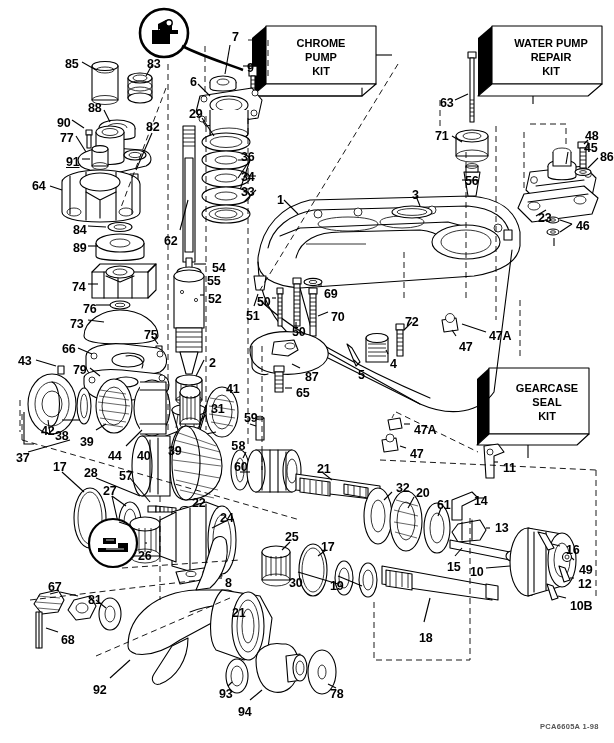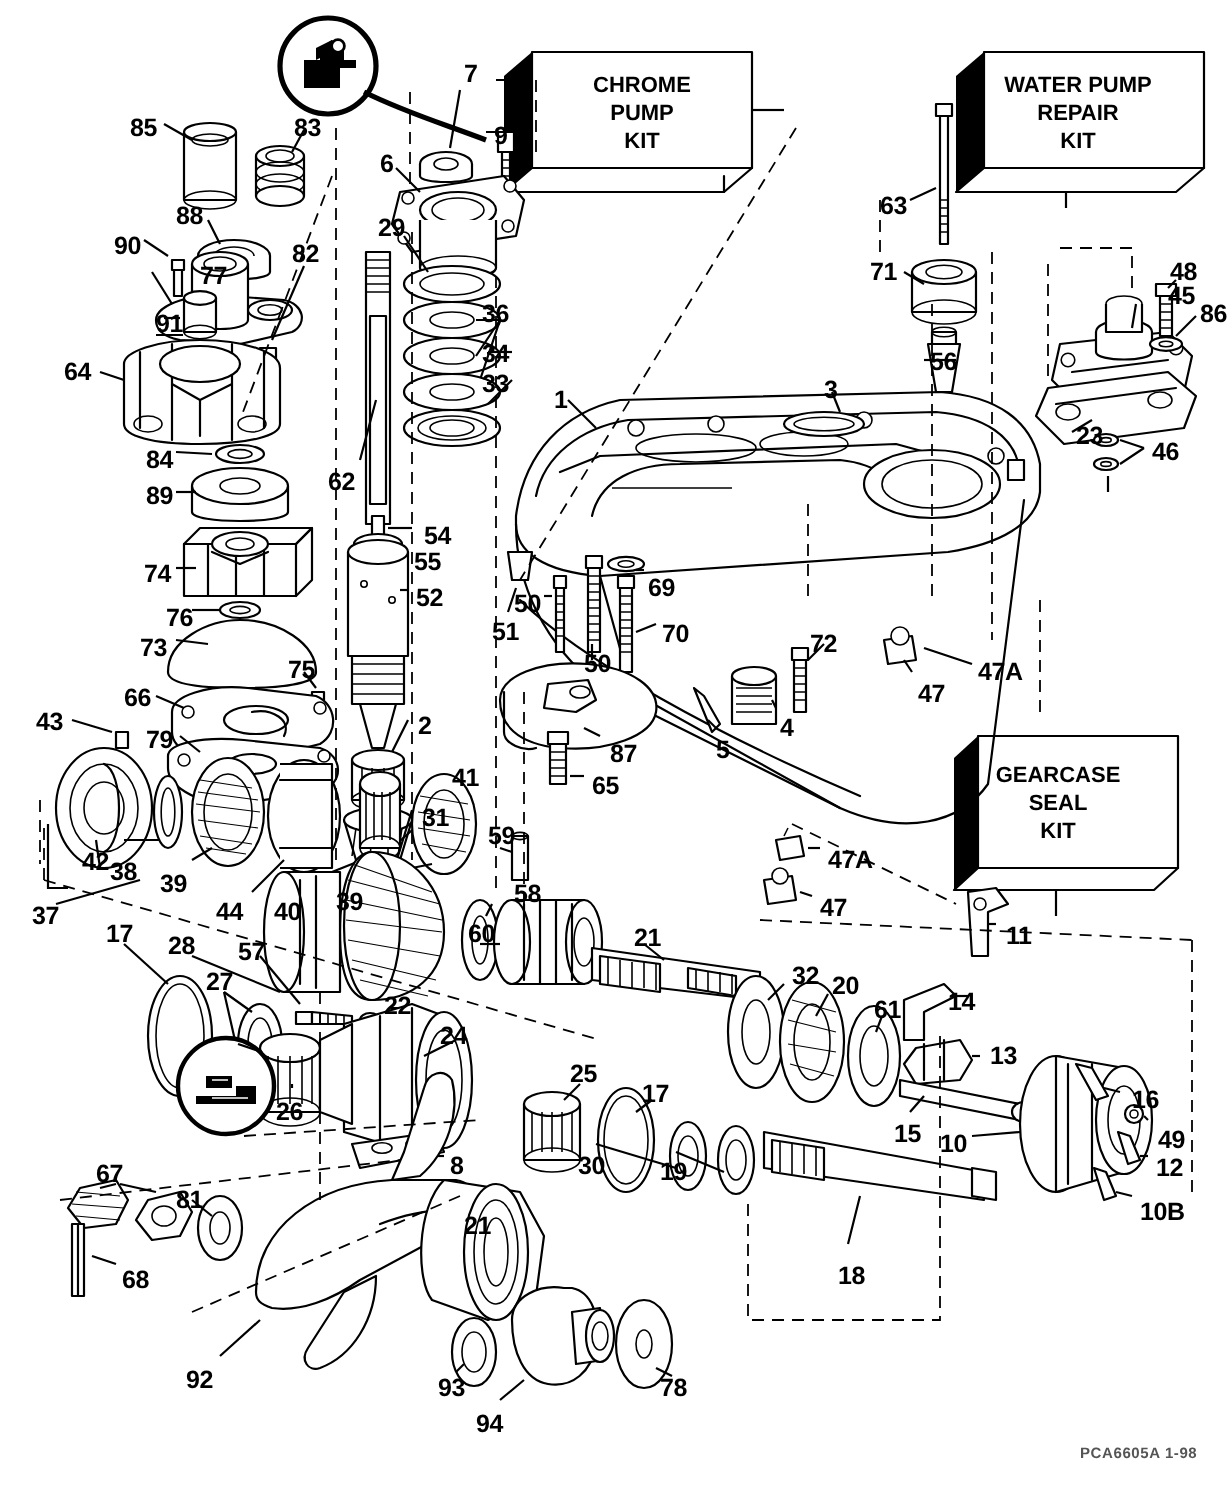--- a/index.html
+++ b/index.html
@@ -774,40 +774,40 @@
       <path class="dash" d="M96 656 L230 598"></path>
       <path class="dash" d="M520 300 L520 360"></path>
       <path class="dash" d="M440 100 L440 126"></path>
       <path class="dash" d="M530 124 L566 124 L566 146"></path>
     </g>
   </svg>
 
   <div class="kitbox" style="left:266px;top:36px;width:110px;">CHROME
 PUMP
 KIT</div>
-  <div class="kitbox" style="left:484px;top:36px;width:110px;">WATER PUMP
+  <div class="kitbox" style="left:496px;top:36px;width:110px;">WATER PUMP
 REPAIR
 KIT</div>
-  <div class="kitbox" style="left:475px;top:381px;width:108px;">GEARCASE
+  <div class="kitbox" style="left:493px;top:381px;width:108px;">GEARCASE
 SEAL
 KIT</div>
 
   <div id="callout-layer">
       <div class="callout" style="left: 65px; top: 58px;">85</div>
       <div class="callout" style="left: 147px; top: 58px;">83</div>
       <div class="callout" style="left: 232px; top: 31px;">7</div>
       <div class="callout" style="left: 247px; top: 62px;">9</div>
       <div class="callout" style="left: 190px; top: 76px;">6</div>
       <div class="callout" style="left: 88px; top: 102px;">88</div>
       <div class="callout" style="left: 189px; top: 108px;">29</div>
       <div class="callout" style="left: 57px; top: 117px;">90</div>
       <div class="callout" style="left: 146px; top: 121px;">82</div>
-      <div class="callout" style="left: 60px; top: 132px; margin-left: 40px;">77</div>
+      <div class="callout" style="left: 60px; top: 132px;">77</div>
       <div class="callout" style="left: 241px; top: 151px;">36</div>
-      <div class="callout" style="left: 78px; top: 156px; text-decoration: underline;">91</div>
+      <div class="callout" style="left: 66px; top: 156px; text-decoration: underline;">91</div>
       <div class="callout" style="left: 241px; top: 171px;">34</div>
       <div class="callout" style="left: 241px; top: 186px;">33</div>
       <div class="callout" style="left: 32px; top: 180px;">64</div>
       <div class="callout" style="left: 164px; top: 235px;">62</div>
       <div class="callout" style="left: 73px; top: 224px;">84</div>
       <div class="callout" style="left: 73px; top: 242px;">89</div>
       <div class="callout" style="left: 212px; top: 262px;">54</div>
       <div class="callout" style="left: 207px; top: 275px;">55</div>
       <div class="callout" style="left: 72px; top: 281px;">74</div>
       <div class="callout" style="left: 208px; top: 293px;">52</div>
@@ -816,21 +816,21 @@
       <div class="callout" style="left: 144px; top: 329px;">75</div>
       <div class="callout" style="left: 62px; top: 343px;">66</div>
       <div class="callout" style="left: 209px; top: 357px;">2</div>
       <div class="callout" style="left: 18px; top: 355px;">43</div>
       <div class="callout" style="left: 73px; top: 364px;">79</div>
       <div class="callout" style="left: 226px; top: 383px;">41</div>
       <div class="callout" style="left: 211px; top: 403px;">31</div>
       <div class="callout" style="left: 244px; top: 412px;">59</div>
       <div class="callout" style="left: 41px; top: 425px;">42</div>
       <div class="callout" style="left: 55px; top: 430px;">38</div>
-      <div class="callout" style="left: 257px; top: 441px;">58</div>
+      <div class="callout" style="left: 231px; top: 441px; font-family: Liberation Mono, monospace;">58</div>
       <div class="callout" style="left: 16px; top: 452px;">37</div>
       <div class="callout" style="left: 80px; top: 436px;">39</div>
       <div class="callout" style="left: 108px; top: 450px;">44</div>
       <div class="callout" style="left: 137px; top: 450px;">40</div>
       <div class="callout" style="left: 168px; top: 445px;">39</div>
       <div class="callout" style="left: 234px; top: 461px;">60</div>
       <div class="callout" style="left: 317px; top: 463px;">21</div>
       <div class="callout" style="left: 53px; top: 461px;">17</div>
       <div class="callout" style="left: 84px; top: 467px;">28</div>
       <div class="callout" style="left: 119px; top: 470px;">57</div>

